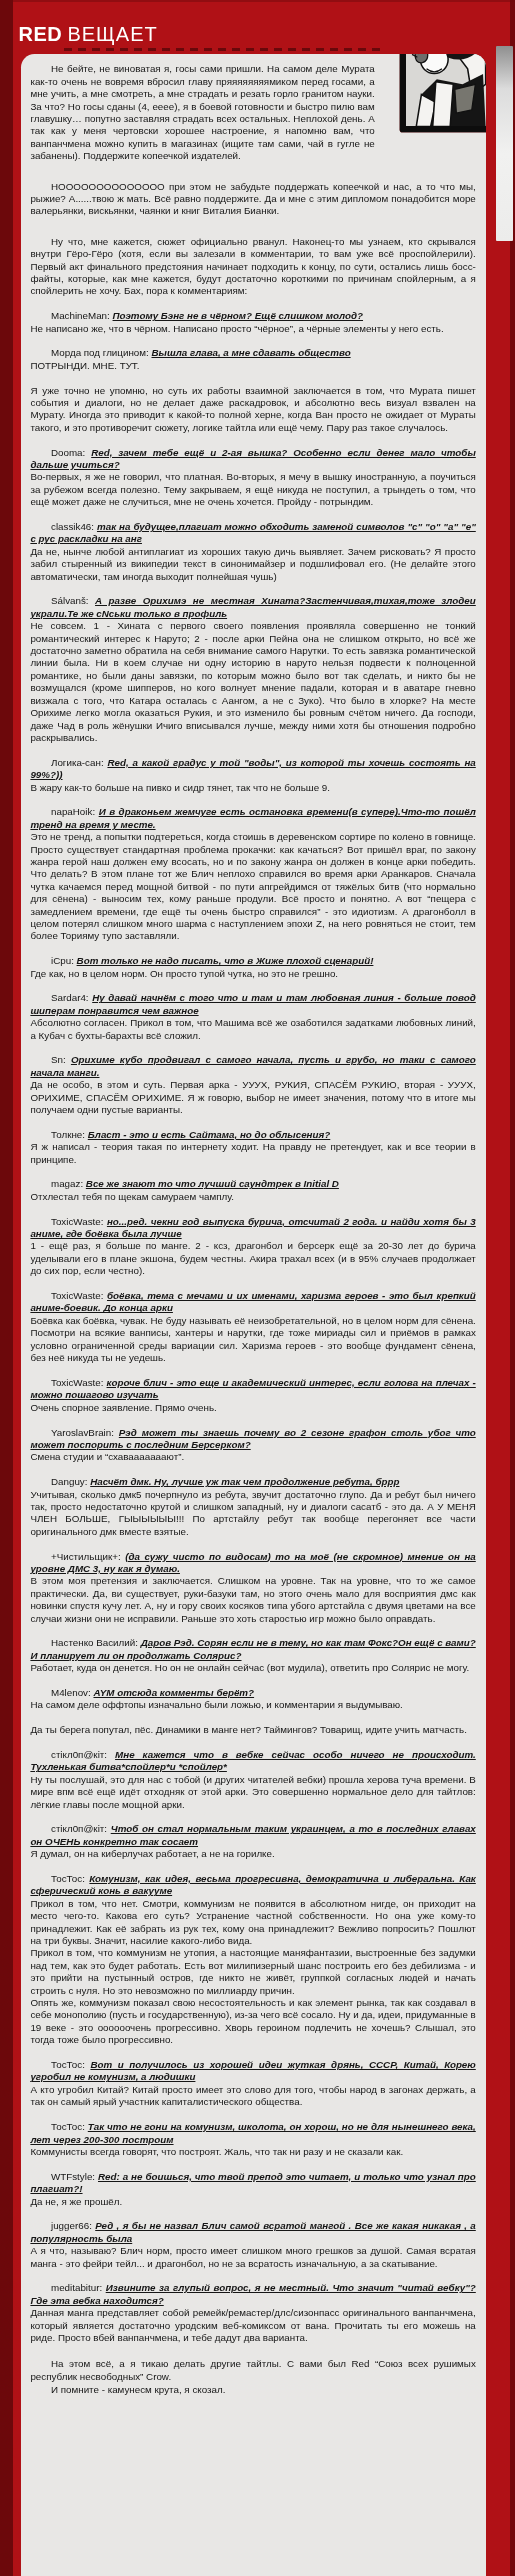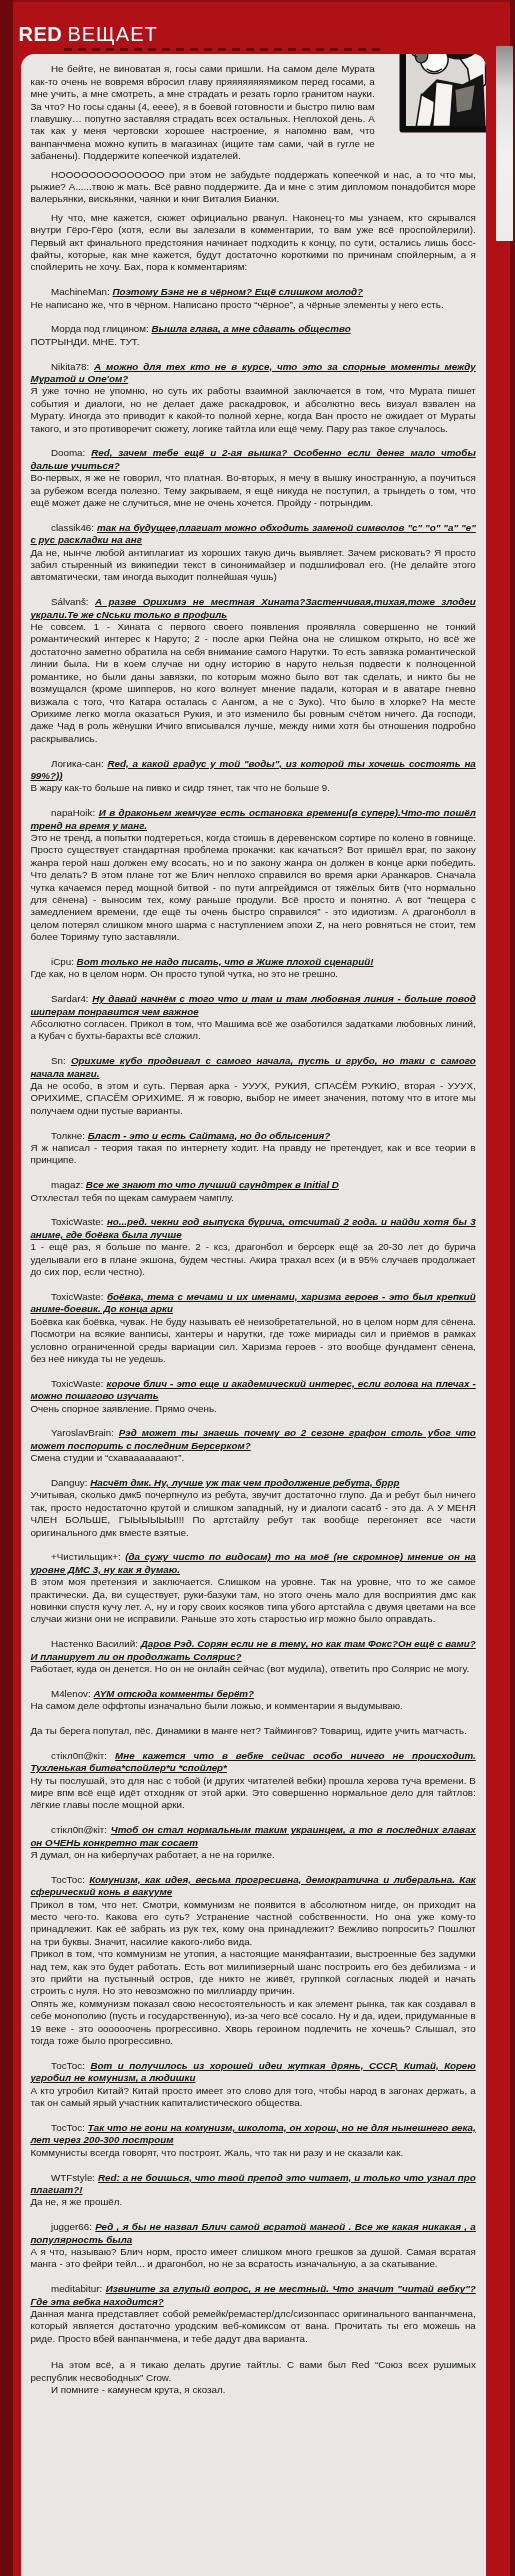--- a/index.html
+++ b/index.html
@@ -36,21 +36,21 @@
     color:var(--ink);font-size:9.8px;line-height:12.4px;text-align:justify;}
   .card p{margin:0;}
 
   
   .panel{position:absolute;top:-53px;right:-5.7px;width:91px;height:131px;background:var(--panel-frame);
     padding:5.7px;box-sizing:border-box;border-radius:2.6px;box-shadow:0 0 0 0.5px #3a0506;}
   .panel svg{width:100%;height:100%;display:block;background:#d9d8d5;}
   .panel-spacer{float:right;width:101px;height:76px;}
 
   .intro-wrap .intro-p{text-indent:20.6px;}
-  .intro-wrap .intro-p + .intro-p{margin-top:6px;}
+  .intro-wrap .intro-p + .intro-p{margin-top:18px;}
 
   .comment{margin-top:12.4px;}
   .comment .q{text-indent:20.6px;}
   .comment .qt{font-weight:700;font-style:italic;text-decoration:underline;}
   .comment .a{white-space:pre-line;}
 
   .outro-wrap{margin-top:14px;}
   .outro-wrap .outro-p{text-indent:20.6px;}
   .outro-wrap .outro-p + .outro-p{margin-top:0.5px;}
 </style>
@@ -116,21 +116,20 @@
           <p class="q"><span class="u">MachineMan</span><span>: </span><span class="qt">Поэтому Бэнг не в чёрном? Ещё слишком молод?</span></p>
           <p class="a">Не написано же, что в чёрном. Написано просто “чёрное”, а чёрные элементы у него есть.</p>
         </div>
 
         <div class="comment">
           <p class="q"><span class="u">Морда под глицином</span><span>: </span><span class="qt">Вышла глава, а мне сдавать общество</span></p>
           <p class="a">ПОТРЫНДИ. МНЕ. ТУТ.</p>
         </div>
 
         <div class="comment">
-          <p class="q"><span class="u">Nikita78</span><span>: </span><span class="qt">А можно для тех кто не в курсе, что это за спорные моменты между Муратой и One'ом?</span></p>
           <p class="a">Я уже точно не упомню, но суть их работы взаимной заключается в том, что Мурата пишет события и диалоги, но не делает даже раскадровок, и абсолютно весь визуал взвален на Мурату. Иногда это приводит к какой-то полной херне, когда Ван просто не ожидает от Мураты такого, и это противоречит сюжету, логике тайтла или ещё чему. Пару раз такое случалось.</p>
         </div>
 
         <div class="comment">
           <p class="q"><span class="u">Dooma</span><span>: </span><span class="qt">Red, зачем тебе ещё и 2-ая вышка? Особенно если денег мало чтобы дальше учиться?</span></p>
           <p class="a">Во-первых, я же не говорил, что платная. Во-вторых, я мечу в вышку иностранную, а поучиться за рубежом всегда полезно. Тему закрываем, я ещё никуда не поступил, а трындеть о том, что ещё может даже не случиться, мне не очень хочется. Пройду - потрындим.</p>
         </div>
 
         <div class="comment">
           <p class="q"><span class="u">classik46</span><span>: </span><span class="qt">так на будущее,плагиат можно обходить заменой символов "с" "о" "а" "е" с рус раскладки на анг</span></p>
@@ -141,21 +140,21 @@
           <p class="q"><span class="u">Sálvanš</span><span>: </span><span class="qt">А разве Орихимэ не местная Хината?Застенчивая,тихая,тоже злодеи украли.Те же сNськи только в профиль</span></p>
           <p class="a">Не совсем. 1 - Хината с первого своего появления проявляла совершенно не тонкий романтический интерес к Наруто; 2 - после арки Пейна она не слишком открыто, но всё же достаточно заметно обратила на себя внимание самого Нарутки. То есть завязка романтической линии была. Ни в коем случае ни одну историю в наруто нельзя подвести к полноценной романтике, но были даны завязки, по которым можно было вот так сделать, и никто бы не возмущался (кроме шипперов, но кого волнует мнение падали, которая и в аватаре гневно визжала с того, что Катара осталась с Аангом, а не с Зуко). Что было в хлорке? На месте Орихиме легко могла оказаться Рукия, и это изменило бы ровным счётом ничего. Да господи, даже Чад в роль жёнушки Ичиго вписывался лучше, между ними хотя бы отношения подробно раскрывались.</p>
         </div>
 
         <div class="comment">
           <p class="q"><span class="u">Логика-сан</span><span>: </span><span class="qt">Red, а какой градус у той "воды", из которой ты хочешь состоять на 99%?))</span></p>
           <p class="a">В жару как-то больше на пивко и сидр тянет, так что не больше 9.</p>
         </div>
 
         <div class="comment">
-          <p class="q"><span class="u">napaHoik</span><span>: </span><span class="qt">И в драконьем жемчуге есть остановка времени(в супере).Что-то пошёл тренд на время у манг.</span></p>
+          <p class="q"><span class="u">napaHoik</span><span>: </span><span class="qt">И в драконьем жемчуге есть остановка времени(в супере).Что-то пошёл тренд на время у месте.</span></p>
           <p class="a">Это не тренд, а попытки подтереться, когда стоишь в деревенском сортире по колено в говнище. Просто существует стандартная проблема прокачки: как качаться? Вот пришёл враг, по закону жанра герой наш должен ему всосать, но и по закону жанра он должен в конце арки победить. Что делать? В этом плане тот же Блич неплохо справился во время арки Аранкаров. Сначала чутка качаемся перед мощной битвой - по пути апгрейдимся от тяжёлых битв (что нормально для сёнена) - выносим тех, кому раньше продули. Всё просто и понятно. А вот “пещера с замедлением времени, где ещё ты очень быстро справился” - это идиотизм. А драгонболл в целом потерял слишком много шарма с наступлением эпохи Z, на него ровняться не стоит, тем более Торияму тупо заставляли.</p>
         </div>
 
         <div class="comment">
           <p class="q"><span class="u">iCpu</span><span>: </span><span class="qt">Вот только не надо писать, что в Жиже плохой сценарий!</span></p>
           <p class="a">Где как, но в целом норм. Он просто тупой чутка, но это не грешно.</p>
         </div>
 
         <div class="comment">
           <p class="q"><span class="u">Sardar4</span><span>: </span><span class="qt">Ну давай начнём с того что и там и там любовная линия - больше повод шиперам понравится чем важное</span></p>

